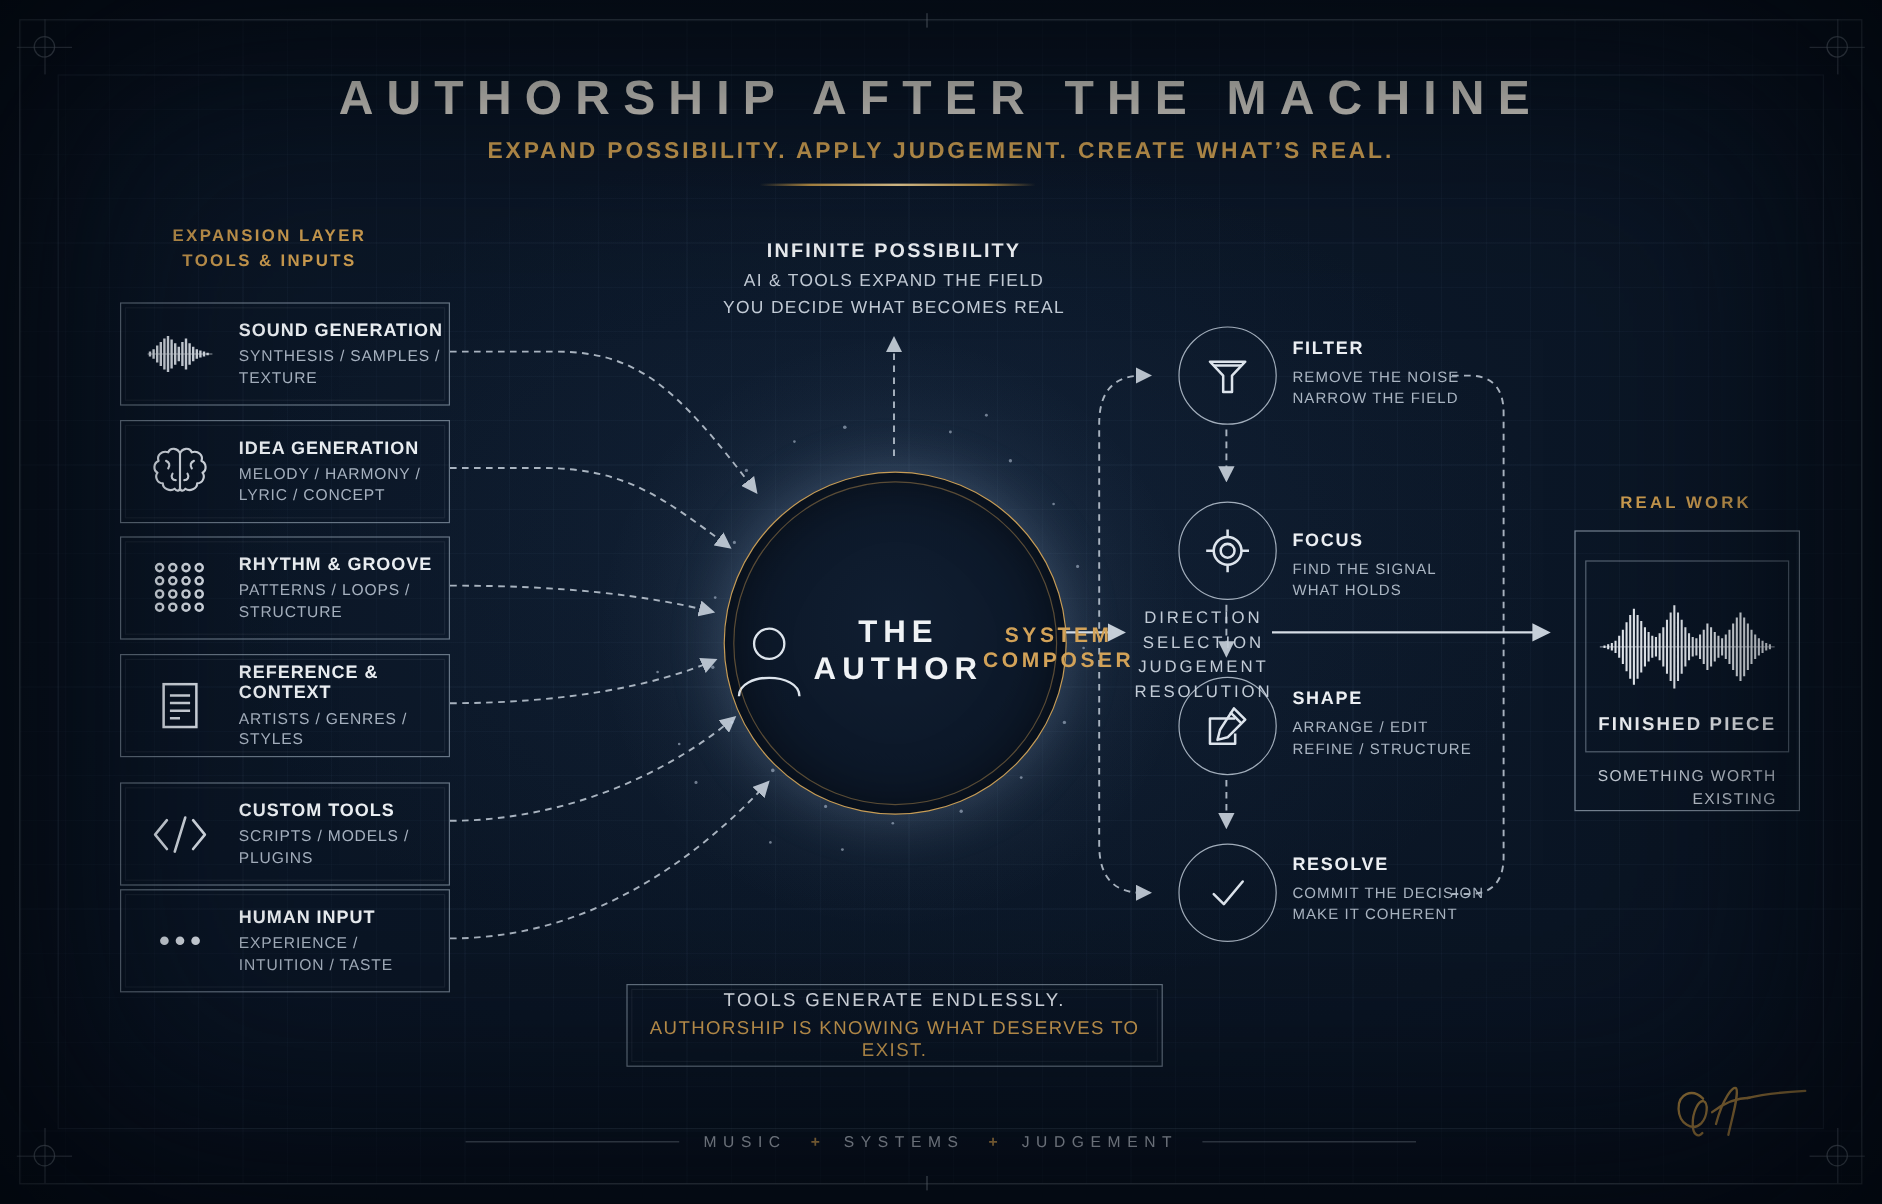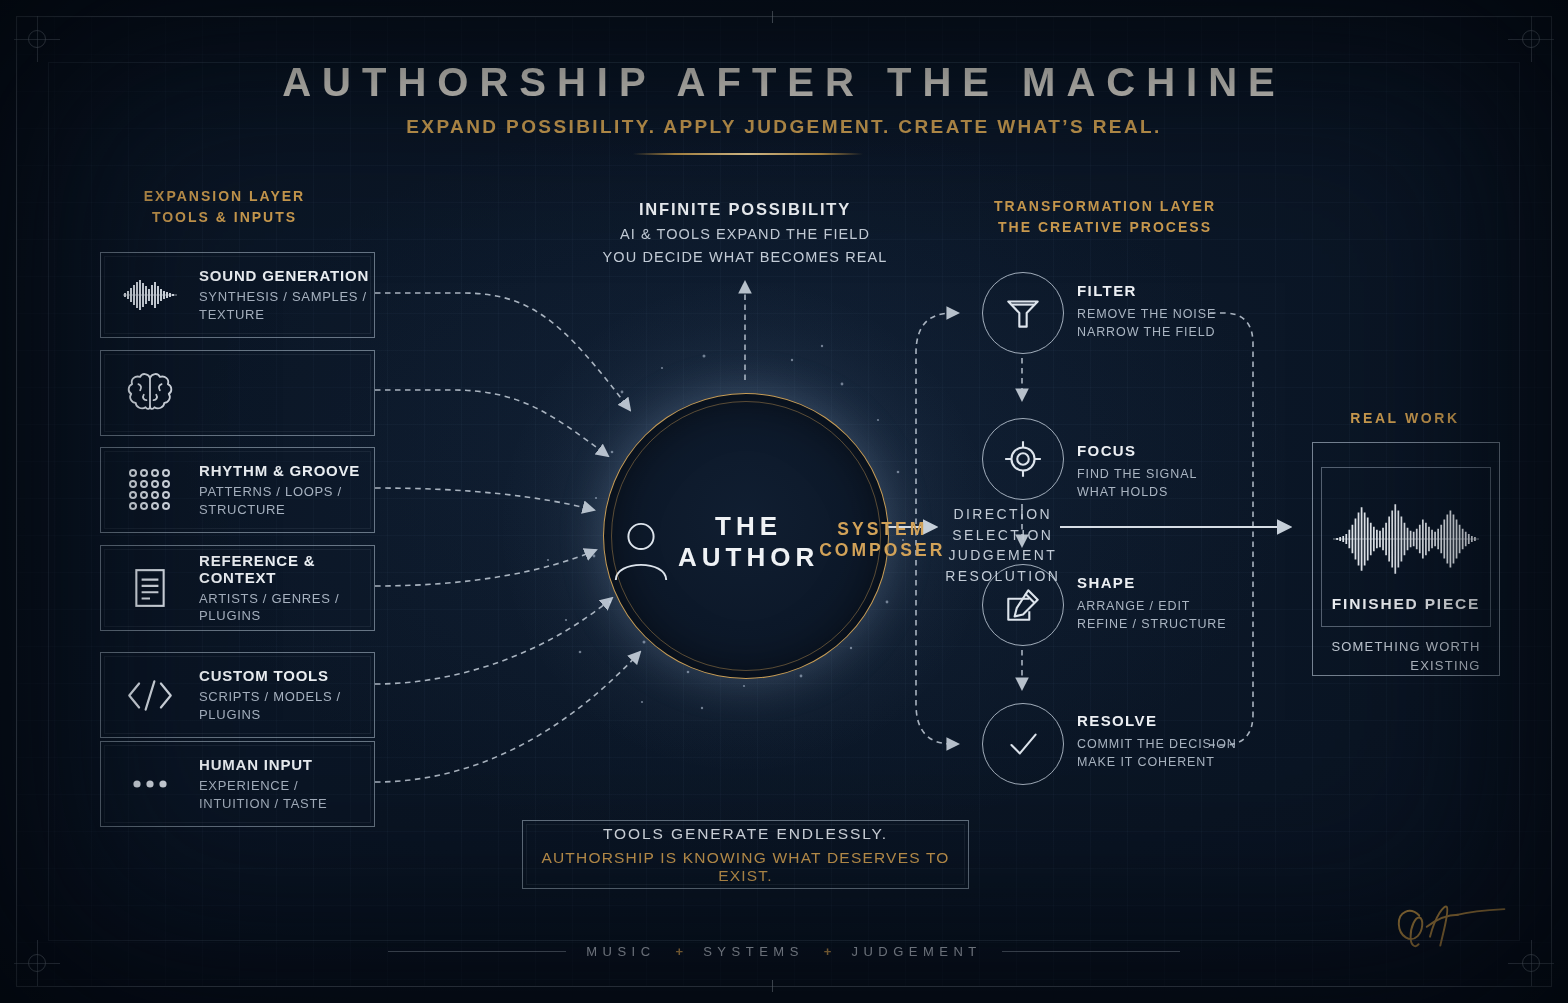--- a/index.html
+++ b/index.html
@@ -172,20 +172,24 @@
   <div class="tool-box" style="top:350px;">
     <div class="tool-icon">
       <svg width="50" height="44" viewBox="0 0 56 48">
         <g class="ink" stroke-width="2" stroke-linecap="round" stroke-linejoin="round">
           <path d="M28 7 C26 2 19 1 17 6 C11 4 6 9 8 14 C3 16 3 23 7 25 C4 29 7 35 12 35 C12 40 19 43 23 40 C25 43 28 42 28 39 V7 Z"></path>
           <path d="M28 7 C30 2 37 1 39 6 C45 4 50 9 48 14 C53 16 53 23 49 25 C52 29 49 35 44 35 C44 40 37 43 33 40 C31 43 28 42 28 39"></path>
           <path d="M15 14 c3 1 4 4 2 7 M21 26 c-2 3 0 6 3 6 M41 14 c-3 1 -4 4 -2 7 M35 26 c2 3 0 6 -3 6"></path>
         </g>
       </svg>
     </div>
+    <div class="tool-text">
+      <div class="tool-title">IDEA GENERATION</div>
+      <div class="tool-sub">MELODY / HARMONY / LYRIC / CONCEPT</div>
+    </div>
   </div>
 
   <div class="tool-box" style="top:447px;">
     <div class="tool-icon">
       <svg width="46" height="46" viewBox="0 0 46 46">
         <g class="ink" stroke-width="2.3">
           <circle cx="6" cy="6" r="3"></circle>
             <circle cx="17" cy="6" r="3"></circle>
             <circle cx="28" cy="6" r="3"></circle>
             <circle cx="39" cy="6" r="3"></circle>
@@ -214,21 +218,21 @@
     <div class="tool-icon">
       <svg width="36" height="42" viewBox="0 0 34 40">
         <g class="ink" stroke-width="2">
           <rect x="4" y="3" width="26" height="34"></rect>
           <path d="M9 12H25 M9 18H25 M9 24H25 M9 30H17"></path>
         </g>
       </svg>
     </div>
     <div class="tool-text">
       <div class="tool-title">REFERENCE &amp; CONTEXT</div>
-      <div class="tool-sub">ARTISTS / GENRES / PLUGINS</div>
+      <div class="tool-sub">ARTISTS / GENRES / STYLES</div>
     </div>
   </div>
 
   <div class="tool-box" style="top:652px;">
     <div class="tool-icon">
       <svg width="48" height="33" viewBox="0 0 44 30">
         <g class="ink" stroke-width="2.4" stroke-linecap="round" stroke-linejoin="round">
           <path d="M12 4 L3 15 L12 26"></path>
           <path d="M32 4 L41 15 L32 26"></path>
           <path d="M26 2 L18 28"></path>
@@ -275,24 +279,20 @@
     <div class="author-title">THE AUTHOR</div>
     <div class="author-role">SYSTEM COMPOSER</div>
     <div class="author-traits">
       <div>DIRECTION</div>
       <div>SELECTION</div>
       <div>JUDGEMENT</div>
       <div>RESOLUTION</div>
     </div>
   </div>
 
-  <div class="gold-header" style="left:955px;width:300px;top:196px;">
-    <div>TRANSFORMATION LAYER</div>
-    <div>THE CREATIVE PROCESS</div>
-  </div>
 
   <div class="step-circle" style="top:272px;">
     <span>
       <svg width="42" height="42" viewBox="0 0 40 40">
         <g class="ink" stroke-width="2" stroke-linejoin="round">
           <path d="M6 9 H34 L23.5 20 V33 H16.5 V20 Z"></path>
           <path d="M9 12 H31"></path>
         </g>
       </svg>
     </span>

